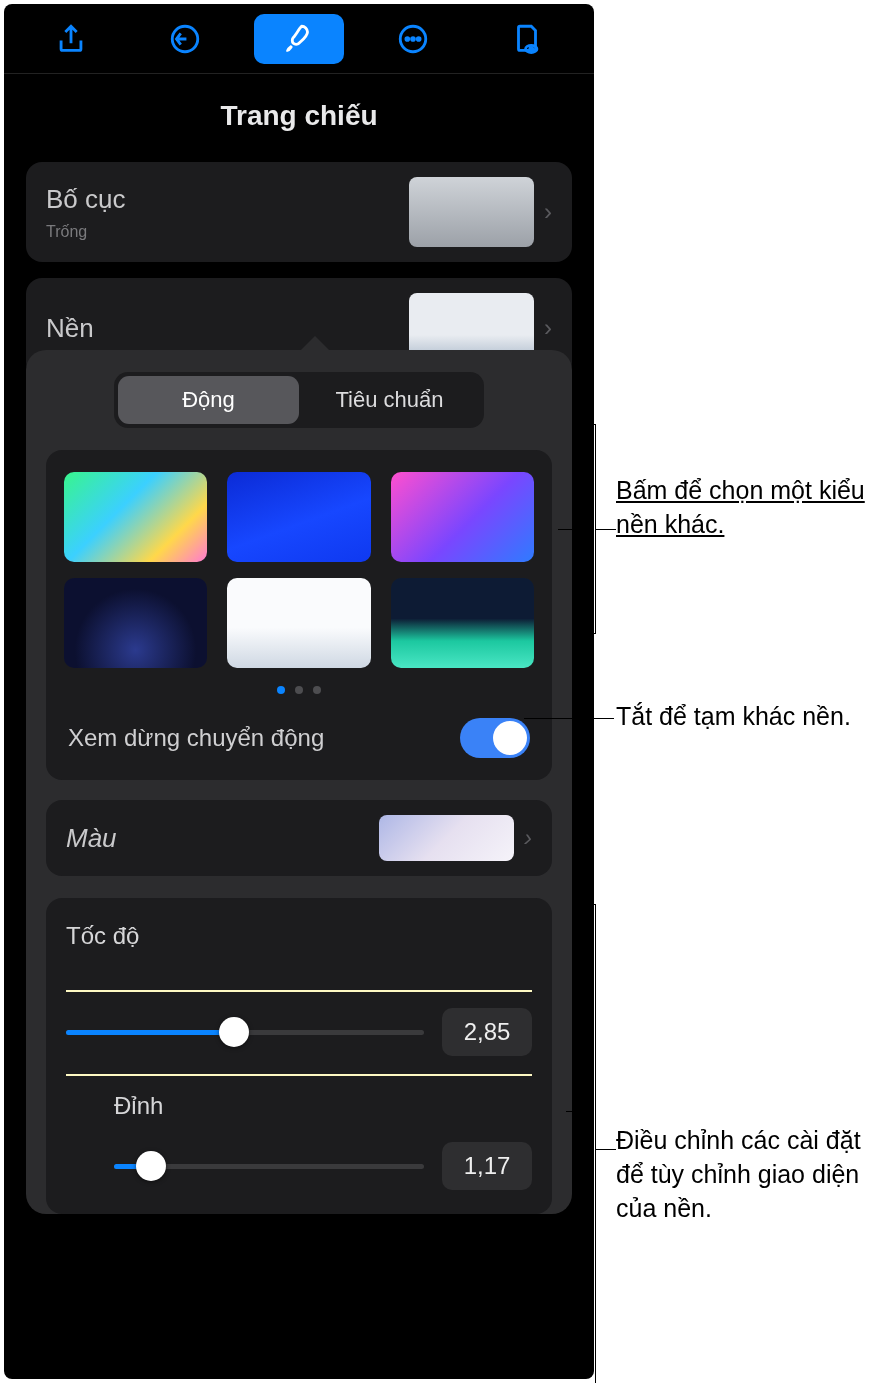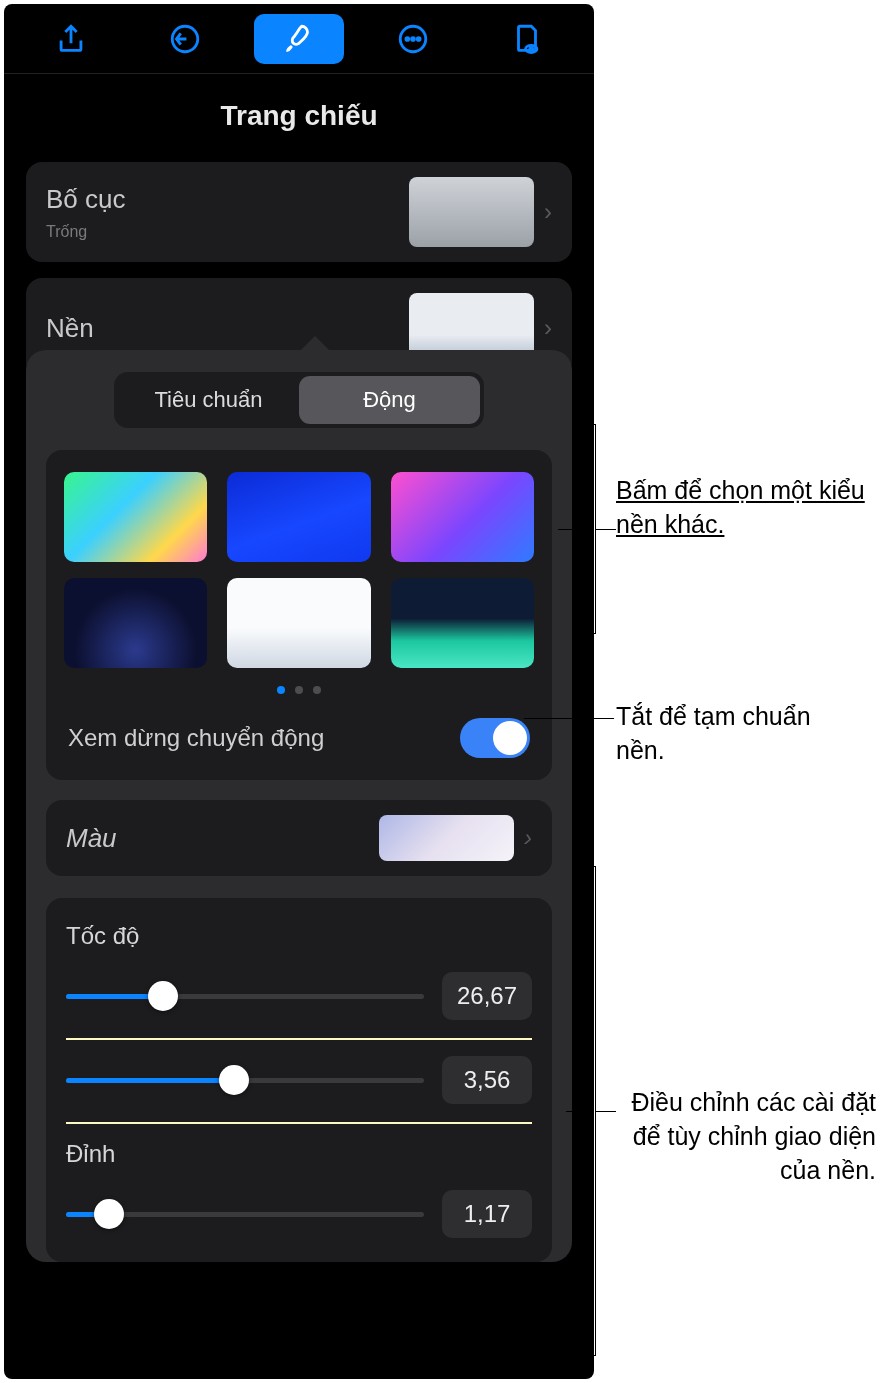--- a/index.html
+++ b/index.html
@@ -128,21 +128,21 @@
     background: linear-gradient(135deg, #aeb7e6 0%, #e6e0f0 50%, #f5f3f9 100%);
     margin-right: 10px;
   }
   .sliders {
     margin-top: 22px;
     background: #1c1c1e;
     border-radius: 16px;
     padding: 8px 20px 20px;
   }
   .slider-block { padding: 16px 0 18px; border-bottom: 2px solid #fef9c3; }
-  .slider-block:last-child { border-bottom: none; padding-bottom: 4px; }
+  .slider-block:last-child { border-bottom: none; padding-bottom: 4px; margin-left: 48px; }
   .slider-block .slabel { font-size: 24px; color:#d6d6d8; margin-bottom: 22px; }
   .slider-row { display:flex; align-items:center; gap: 18px; }
   .track {
     flex:1; height:5px; background:#3a3a3c; border-radius:3px; position:relative;
   }
   .track .fill { position:absolute; left:0; top:0; height:100%; background:#0a84ff; border-radius:3px; }
   .track .handle {
     position:absolute; top:50%; transform:translate(-50%,-50%);
     width:30px; height:30px; border-radius:50%; background:#fff;
     box-shadow: 0 1px 4px rgba(0,0,0,0.5);
@@ -236,22 +236,22 @@
         <div class="label">Nền</div>
       </div>
       <div style="display:flex;align-items:center;">
         <div class="thumb" style="background:linear-gradient(180deg,#e9ecf1 60%,#a8b7c8);"></div>
         <div class="chev">›</div>
       </div>
     </div>
 
     <div class="popover">
       <div class="segmented">
+        <div class="seg active">Động</div>
         <div class="seg">Tiêu chuẩn</div>
-        <div class="seg active">Động</div>
       </div>
 
       <div class="bg-panel">
         <div class="bg-grid">
           <div class="bg-item" style="background:linear-gradient(135deg,#38f58d,#3bd0ff 40%,#ffd84a 75%,#ff7ad1);"></div>
           <div class="bg-item" style="background:linear-gradient(160deg,#0b2bd6,#1747ff 55%,#0f39f0);"></div>
           <div class="bg-item" style="background:linear-gradient(135deg,#ff4fcf,#7a46ff 55%,#2f7bff);"></div>
           <div class="bg-item" style="background:radial-gradient(ellipse at 50% 80%,#2b3a8e 0%,#0c1030 60%);"></div>
           <div class="bg-item" style="background:linear-gradient(180deg,#fafbfd 55%,#cfd8e3);"></div>
           <div class="bg-item" style="background:linear-gradient(180deg,#0d1b34 45%,#1cc8a0 70%,#4ae6c4);"></div>
@@ -275,35 +275,28 @@
           </div>
         <div style="display:flex;align-items:center;">
           <div class="color-swatch"></div>
           <div class="chev">›</div>
         </div>
       </div>
 
       <div class="sliders">
         <div class="slider-block">
           <div class="slabel">Tốc độ</div>
-          <div class="slider-row">
-            <div class="track">
-              <div class="fill" style="width:27%"></div>
-                <div class="handle" style="left:27%"></div>
-            </div>
-            <div class="val-box">26,67</div>
-          </div>
         </div>
         <div class="slider-block">
           <div class="slider-row">
             <div class="track">
               <div class="fill" style="width:47%"></div>
                 <div class="handle" style="left:47%"></div>
             </div>
-            <div class="val-box">3,56</div>
+            <div class="val-box">2,85</div>
           </div>
         </div>
         <div class="slider-block">
           <div class="slabel">Đỉnh</div>
           <div class="slider-row">
             <div class="track">
               <div class="fill" style="width:12%"></div>
                 <div class="handle" style="left:12%"></div>
             </div>
             <div class="val-box">1,17</div>
@@ -316,22 +309,22 @@
 </div>
 
 <div class="callout" style="left:616px; top:474px; width:250px;text-decoration:underline;">
   <div class="bracket" style="left:-30px; top:-50px; height:210px;"></div>
   <div class="lead" style="left:-20px; top:55px; width:20px;"></div>
   <span>Bấm để chọn một kiểu nền khác.</span>
 </div>
 <div class="single-lead" style="left:558px; top:529px; width:28px;"></div>
 
 <div class="callout" style="left:616px; top:700px; width:250px;">
-  <span>Tắt để tạm chuẩn nền.</span>
+  <span>Tắt để tạm khác nền.</span>
 </div>
 <div class="single-lead" style="left:524px; top:718px; width:90px;"></div>
 
-<div class="callout" style="left:616px; top:1086px; width:260px;text-align:right;">
+<div class="callout" style="left:616px; top:1124px; width:260px;">
   <div class="bracket" style="left:-30px; top:-220px; height:490px;"></div>
   <div class="lead" style="left:-20px; top:25px; width:20px;"></div>
   <span>Điều chỉnh các cài đặt để tùy chỉnh giao diện của nền.</span>
 </div>
 <div class="single-lead" style="left:566px; top:1111px; width:20px;"></div>
 
 </body></html>

